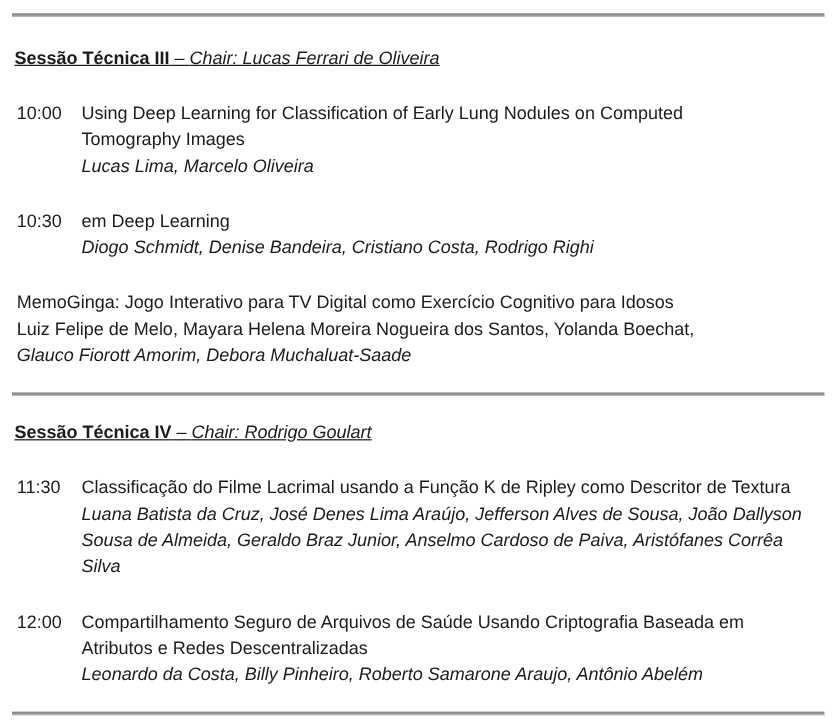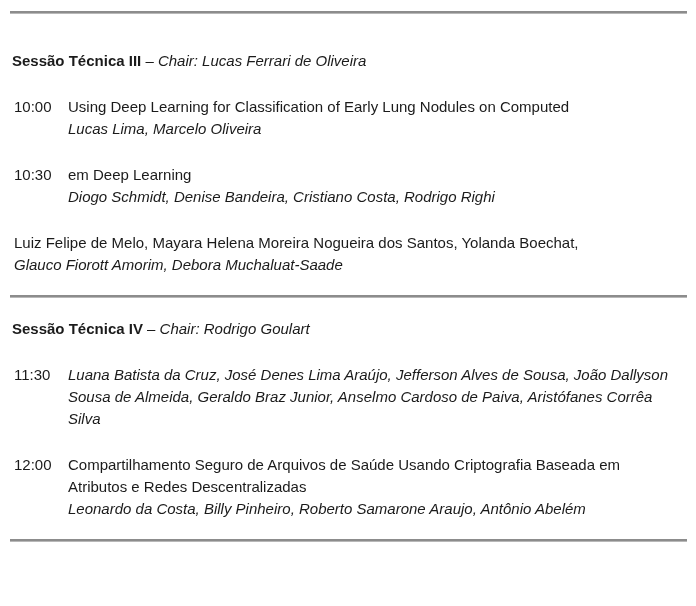--- a/index.html
+++ b/index.html
@@ -25,22 +25,23 @@
   }
   .rule {
     height: 2px;
     background: #8c8c8c;
     border-bottom: 1px solid #b8b8b8;
   }
   .rule.mid, .rule.bottom {
     margin-top: 19px;
   }
   .session-heading {
-    margin: 36px 0 0 2px;
+    margin: 24px 0 0 2px;
     white-space: nowrap;
+    text-decoration: underline;
   }
   .session-heading.second {
     margin-top: 20px;
   }
   .session-heading .b { font-weight: bold; }
   .session-heading .i { font-style: italic; }
   .item {
     display: flex;
     margin-top: 24px;
     margin-left: 4px;
@@ -68,48 +69,51 @@
   <div class="rule top"></div>
 
   <div class="session-heading">
     <span class="b">Sessão Técnica III</span><span> – </span><span class="i">Chair: Lucas Ferrari de Oliveira</span>
   </div>
 
   <div class="item">
     <div class="time-col">10:00</div>
     <div class="content-col">
       <div class="line title">Using Deep Learning for Classification of Early Lung Nodules on Computed</div>
+      <div class="line title">Tomography Images</div>
       <div class="line italic">Lucas Lima, Marcelo Oliveira</div>
     </div>
   </div>
 
   <div class="item">
     <div class="time-col">10:30</div>
     <div class="content-col">
       <div class="line title">em Deep Learning</div>
       <div class="line italic">Diogo Schmidt, Denise Bandeira, Cristiano Costa, Rodrigo Righi</div>
     </div>
   </div>
 
   <div class="item">
     <div class="content-col">
+      <div class="line title">MemoGinga: Jogo Interativo para TV Digital como Exercício Cognitivo para Idosos</div>
       <div class="line">Luiz Felipe de Melo, Mayara Helena Moreira Nogueira dos Santos, Yolanda Boechat,</div>
       <div class="line italic">Glauco Fiorott Amorim, Debora Muchaluat-Saade</div>
     </div>
   </div>
 
   <div class="rule mid"></div>
 
   <div class="session-heading second">
     <span class="b">Sessão Técnica IV</span><span> – </span><span class="i">Chair: Rodrigo Goulart</span>
   </div>
 
   <div class="item">
     <div class="time-col">11:30</div>
     <div class="content-col">
+      <div class="line title">Classificação do Filme Lacrimal usando a Função K de Ripley como Descritor de Textura</div>
       <div class="line italic">Luana Batista da Cruz, José Denes Lima Araújo, Jefferson Alves de Sousa, João Dallyson</div>
       <div class="line italic">Sousa de Almeida, Geraldo Braz Junior, Anselmo Cardoso de Paiva, Aristófanes Corrêa</div>
       <div class="line italic">Silva</div>
     </div>
   </div>
 
   <div class="item">
     <div class="time-col">12:00</div>
     <div class="content-col">
       <div class="line title">Compartilhamento Seguro de Arquivos de Saúde Usando Criptografia Baseada em</div>

